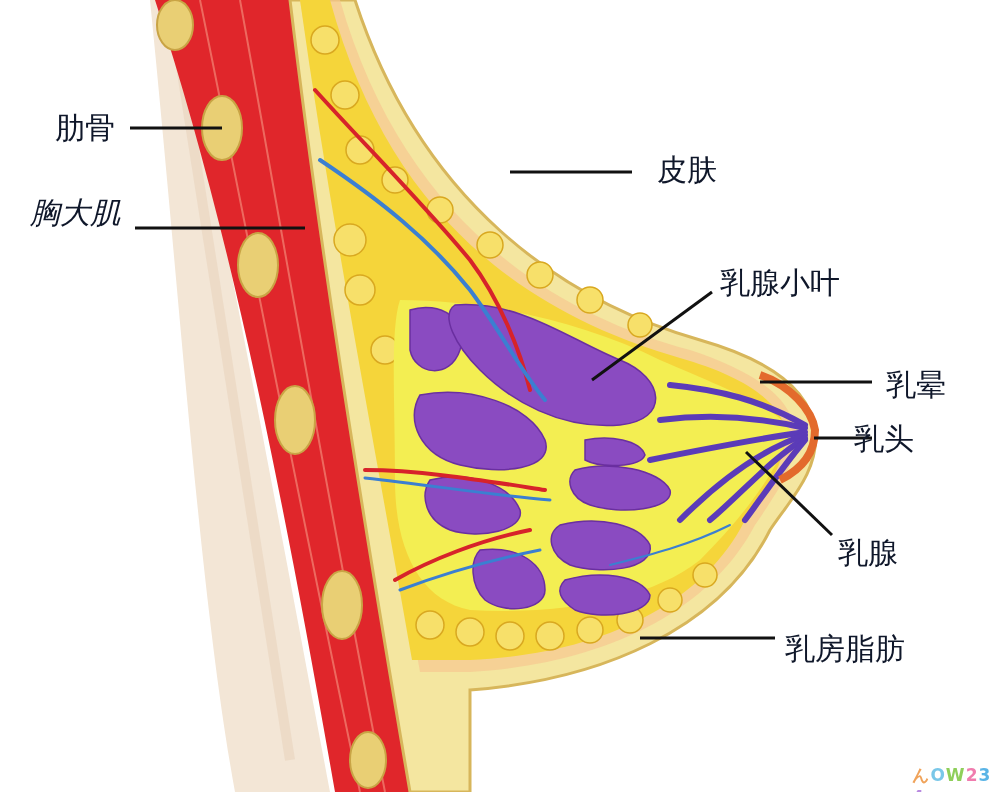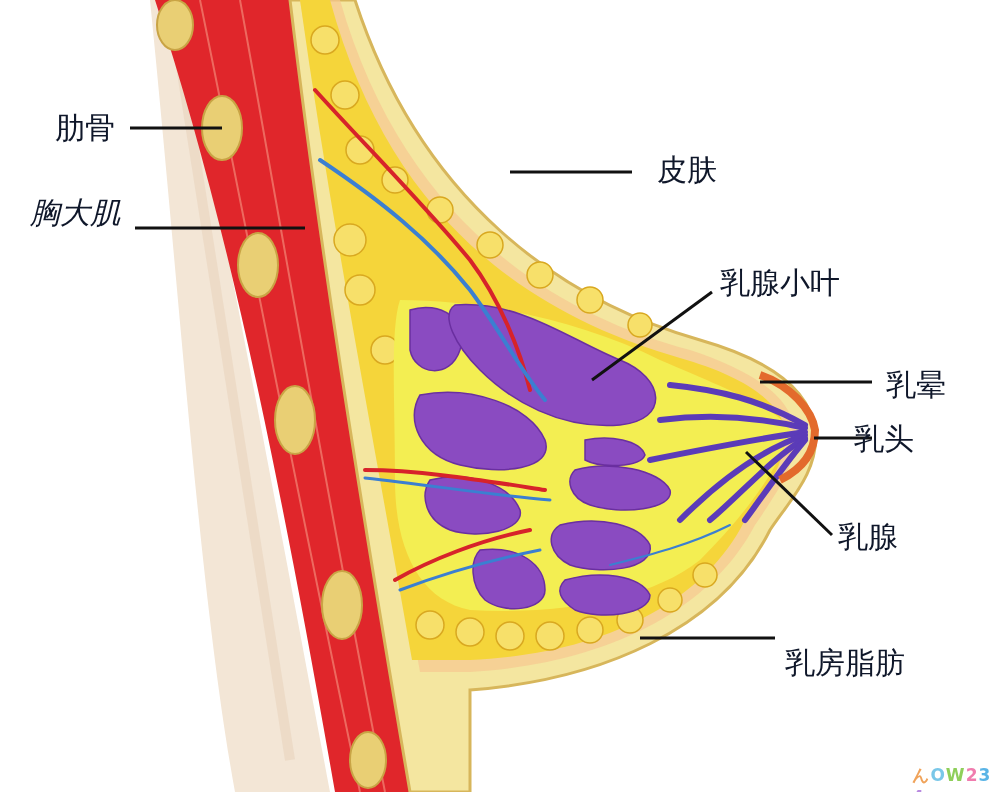--- a/index.html
+++ b/index.html
@@ -104,18 +104,18 @@
     <line x1="640" y1="638" x2="775" y2="638"></line>
   </g>
 </svg>
 
 <div class="label" style="left:55px;top:113px;">肋骨</div>
 <div class="label" style="left:30px;top:198px;font-style:italic;">胸大肌</div>
 <div class="label" style="left:638px;top:155px;margin-left:19px;">皮肤</div>
 <div class="label" style="left:720px;top:268px;">乳腺小叶</div>
 <div class="label" style="left:878px;top:370px;margin-left:8px;">乳晕</div>
 <div class="label" style="left:854px;top:424px;">乳头</div>
-<div class="label" style="left:838px;top:522px;font-family:Liberation Serif, serif;">乳腺</div>
-<div class="label" style="left:785px;top:648px;">乳房脂肪</div>
+<div class="label" style="left:838px;top:538px;font-family:Liberation Serif, serif;">乳腺</div>
+<div class="label" style="left:785px;top:634px;">乳房脂肪</div>
 
 <div class="watermark">
   <span style="color:#f0a35a">ん</span><span style="color:#79c7e8">O</span><span style="color:#8ecf5a">W</span><span style="color:#f07cae">2</span><span style="color:#5ab4e6">3</span><span style="color:#b98ae0">4</span>
 </div>
 
 </body></html>

